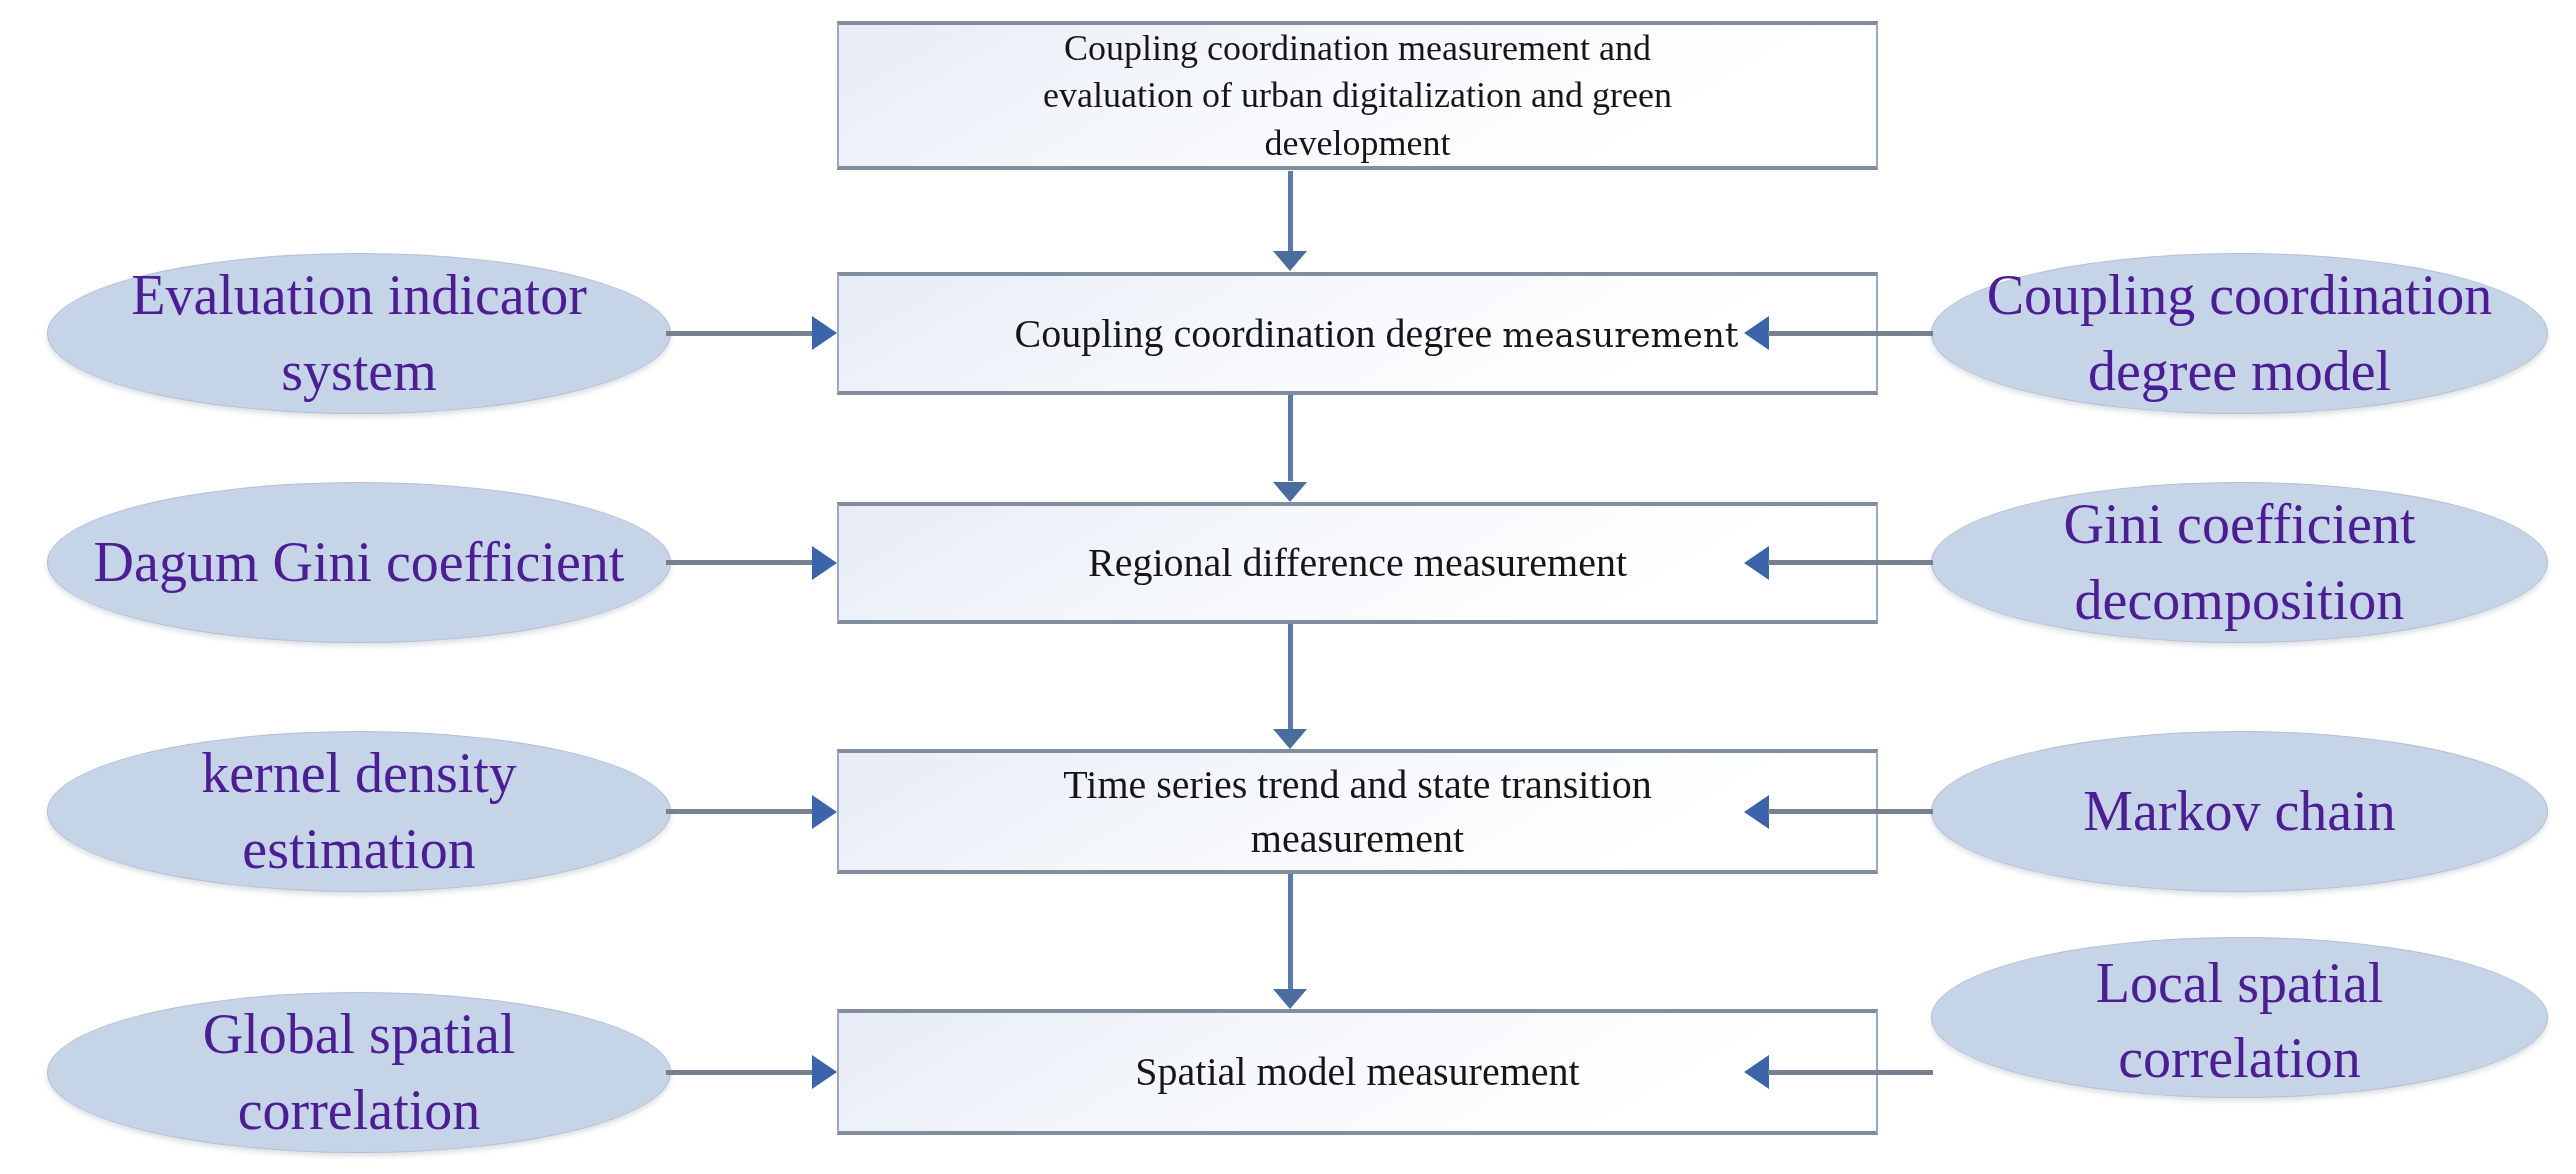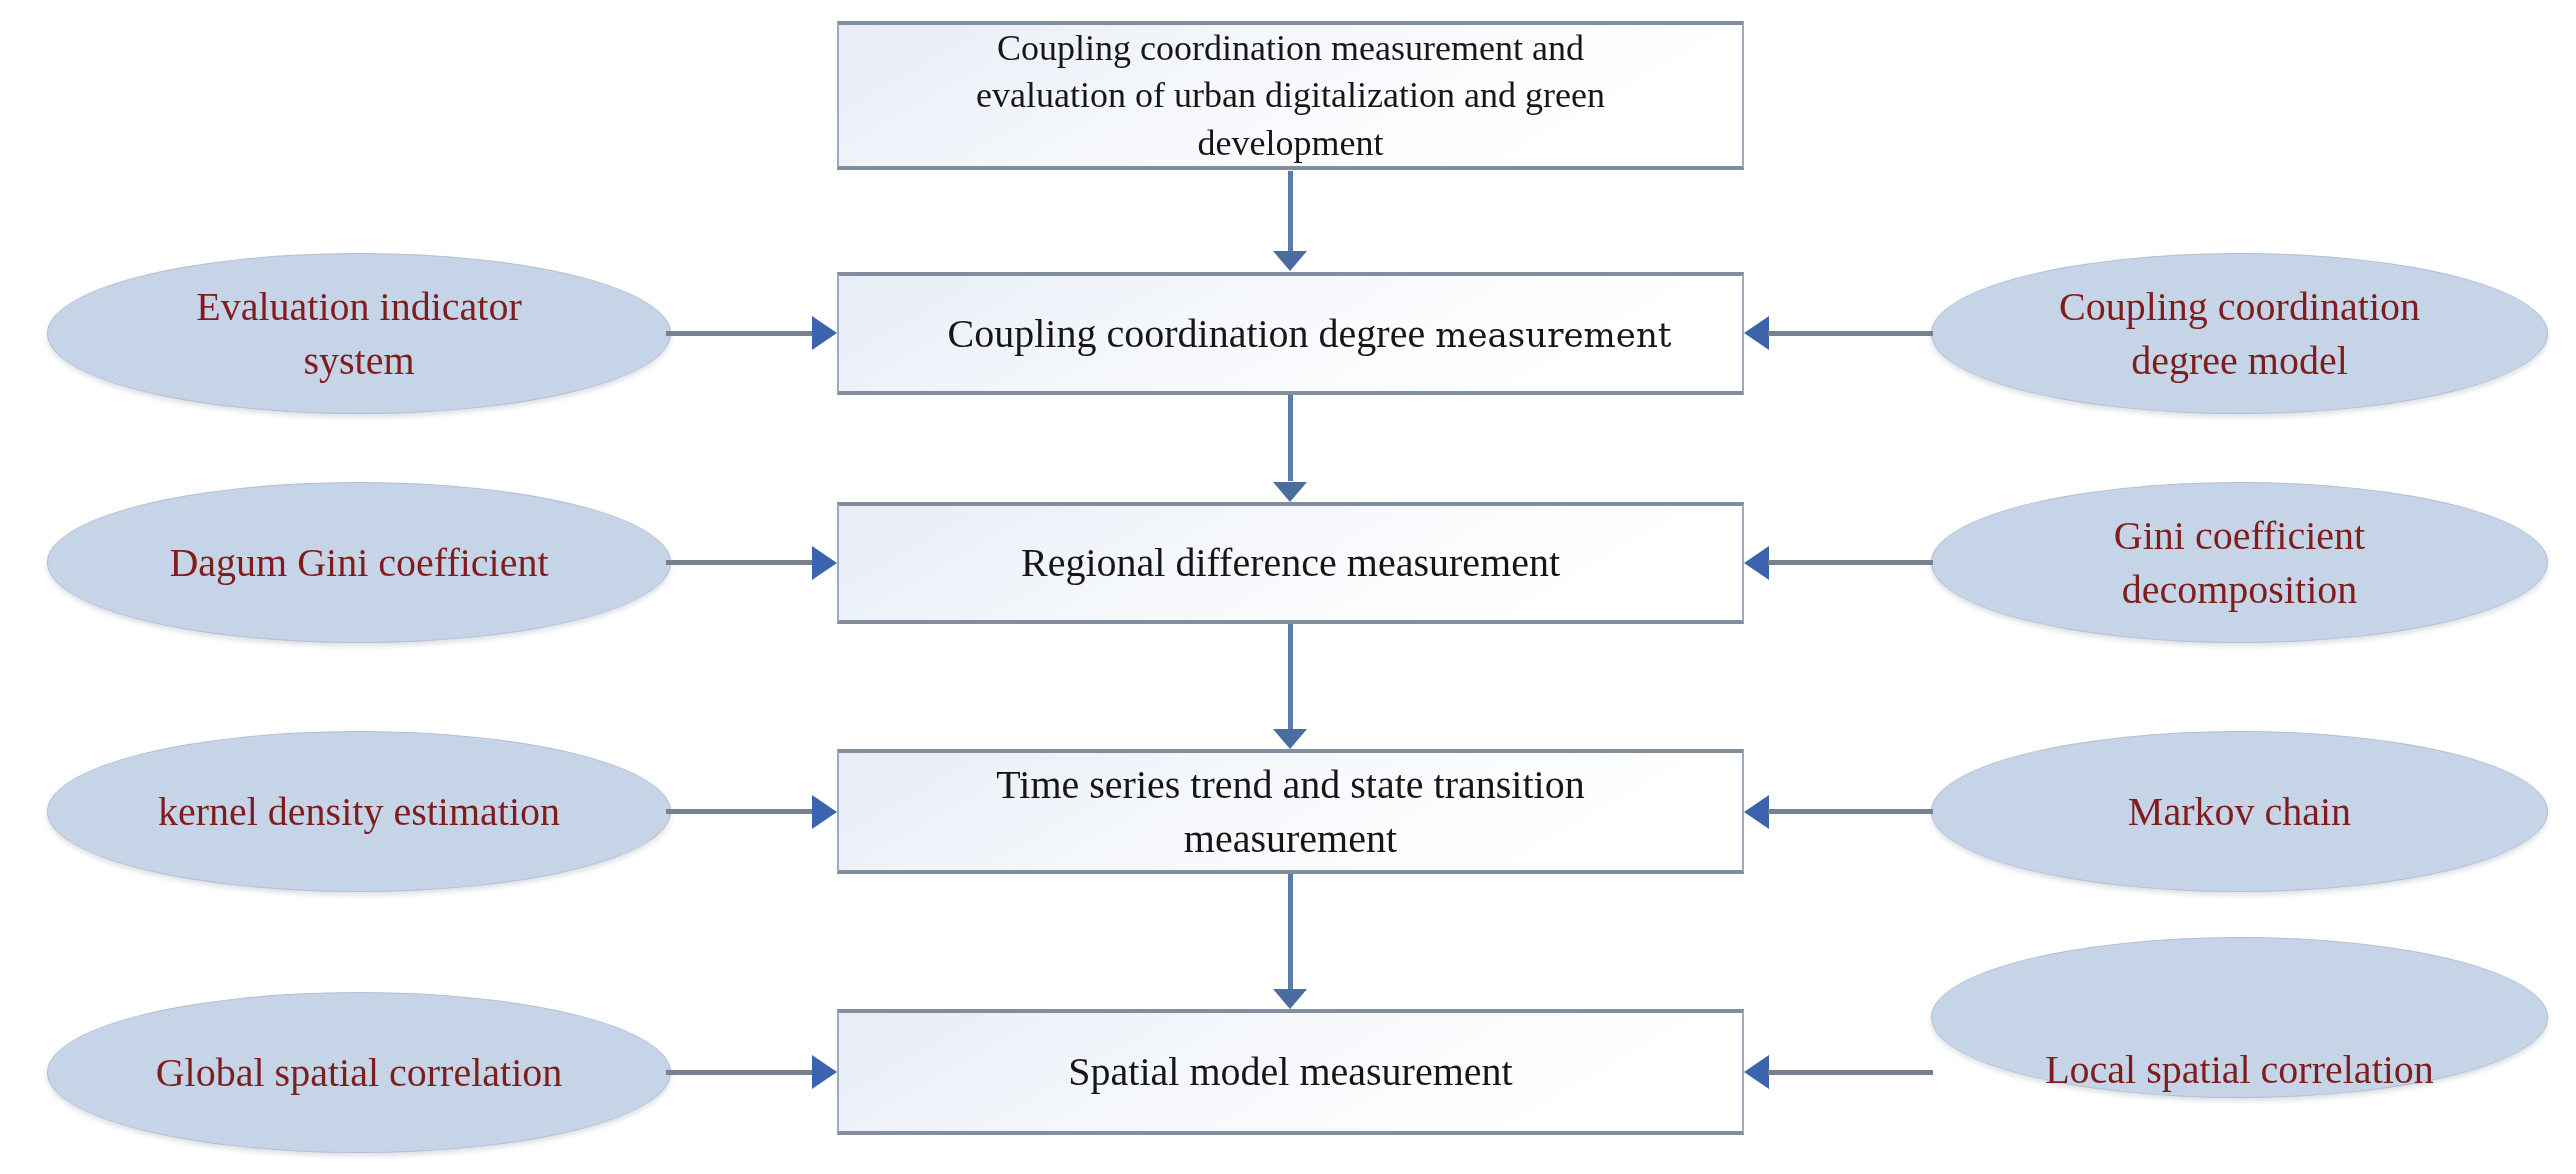--- a/index.html
+++ b/index.html
@@ -9,21 +9,21 @@
     height: 1175px;
     background: #ffffff;
     font-family: "Liberation Serif", "DejaVu Serif", serif;
     overflow: hidden;
   }
 
   
   .node-box {
     position: absolute;
     left: 837px;
-    width: 907px;
+    width: 1041px;
     box-sizing: border-box;
     background: linear-gradient(150deg, #e7ecf6 0%, #f4f7fb 38%, #ffffff 80%);
     border: 2.6px solid #9aaac2;
     border-top: 4.5px solid #828d9e;
     border-bottom: 4.5px solid #828d9e;
     display: flex;
     align-items: center;
     justify-content: center;
     text-align: center;
   }
@@ -47,22 +47,22 @@
     border: 1.9px solid #b4bfd1;
     border-radius: 50%;
     box-shadow: 0 3.2px 5.2px rgba(120,130,150,0.25);
     display: flex;
     align-items: center;
     justify-content: center;
     text-align: center;
   }
   .node-ellipse .label {
     white-space: pre-line;
-    color: #7f1d1d;
-    font-size: 40px;
+    color: #4c1d95;
+    font-size: 56px;
     line-height: 1.35;
     padding: 0 39px;
   }
   .col-left  { left: 47px; }
   .col-right { left: 1931px; width: 617px; }
 
   
   .vline {
     position: absolute;
     width: 4.5px;

